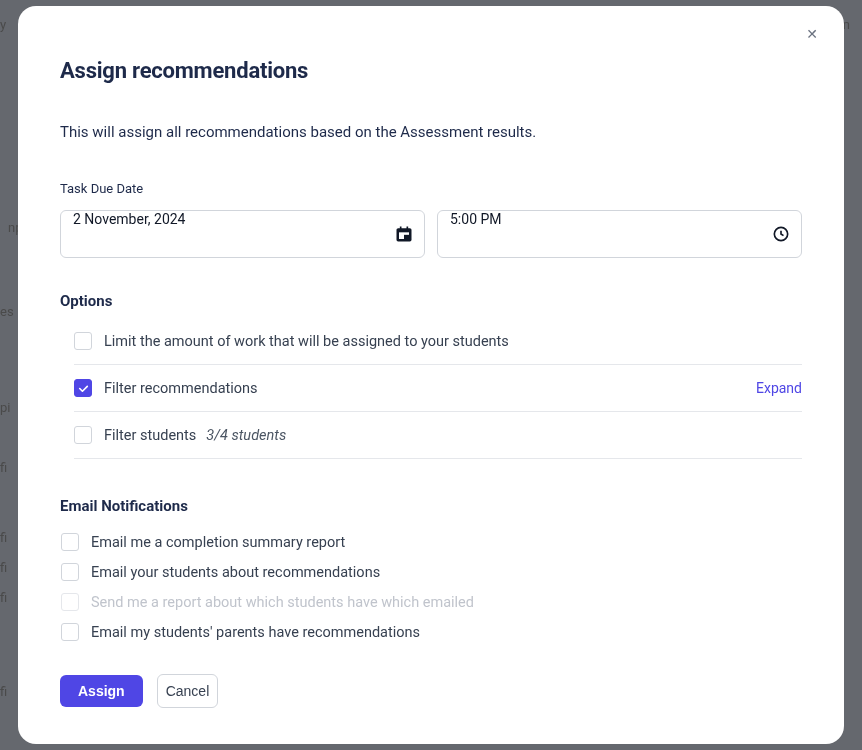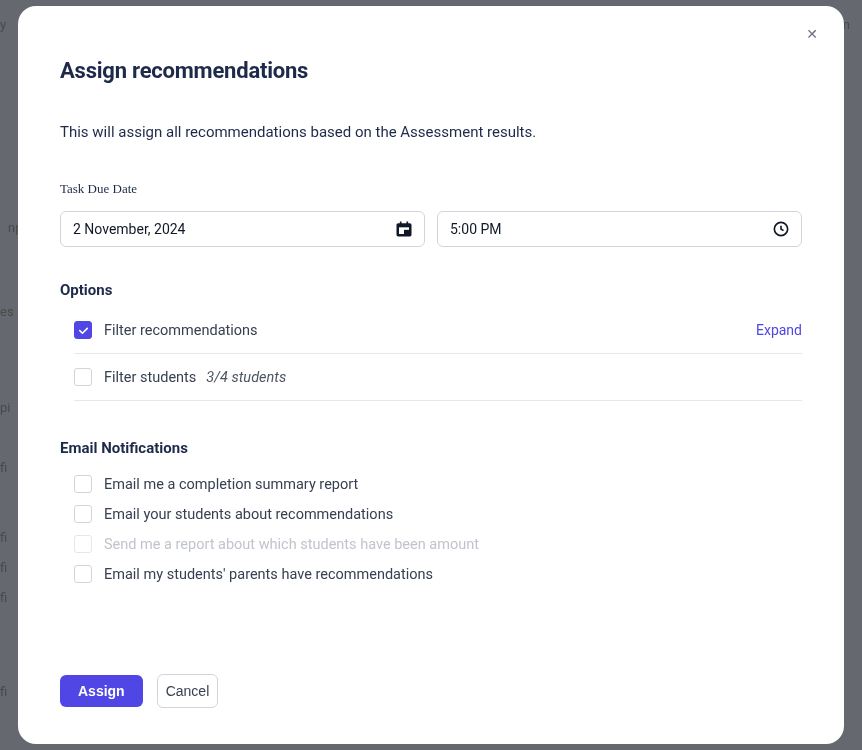--- a/index.html
+++ b/index.html
@@ -59,33 +59,32 @@
   }
   .modal-desc {
     margin-top: 40px;
     font-size: 15px;
     color: var(--text-dark);
   }
   .field-label {
     margin-top: 40px;
     font-size: 13px;
     color: var(--text-dark);
-    font-family: Liberation Serif, serif;
   }
   .date-row {
     display:flex; gap:12px; margin-top:14px;
   }
   .field {
     position:relative;
     flex:1;
-    height:36px;
+    height:48px;
     border:1px solid var(--border);
     border-radius:6px;
-    display:flex; align-items:center;
-    padding:8px 12px;
+    display:flex; 
+    padding:0 12px;
     font-size:14px;
     color:#111827;
     background:#fff;
     cursor:pointer;
   }
   .field .icon {
     position:absolute; right:10px; top:50%; transform:translateY(-50%);
     width:20px; height:20px; color:#111827;
   }
   .section-heading {
@@ -96,21 +95,21 @@
   }
   .option-row {
     display:flex; align-items:center;
     padding: 14px 0;
     border-bottom: 1px solid var(--border-light);
     margin-left: 14px;
   }
   .notif-row {
     display:flex; align-items:center;
     padding: 6px 0;
-    margin-left: 14px;
+    margin-left: 1px;
   }
   .checkbox {
     width:18px; height:18px; flex:none;
     border:1px solid var(--border);
     border-radius:3px;
     margin-right:12px;
     display:flex; align-items:center; justify-content:center;
     background:#fff;
     cursor:pointer;
   }
@@ -215,20 +214,24 @@
           <circle cx="12" cy="12" r="8"></circle>
             <path d="M12 8v4l3 2"></path>
         </svg>
       </span>
     </div>
   </div>
 
   <div class="section-heading">Options</div>
 
   <div class="options-block">
+    <div class="option-row">
+      <span class="checkbox"></span>
+      <span class="opt-label">Limit the amount of work that will be assigned to your students</span>
+    </div>
 
     <div class="option-row">
       <span class="checkbox checked">
         <svg viewBox="0 0 24 24" width="13" height="13" fill="none" stroke="white" stroke-width="3" stroke-linecap="round" stroke-linejoin="round">
           <polyline points="5 12 10 17 19 8"></polyline>
         </svg>
       </span>
       <span class="opt-label">Filter recommendations</span>
       <span class="expand-link">Expand</span>
     </div>
@@ -246,21 +249,21 @@
     <div class="notif-row">
       <span class="checkbox"></span>
       <span class="opt-label">Email me a completion summary report</span>
     </div>
     <div class="notif-row">
       <span class="checkbox"></span>
       <span class="opt-label">Email your students about recommendations</span>
     </div>
     <div class="notif-row">
       <span class="checkbox disabled"></span>
-      <span class="opt-label disabled">Send me a report about which students have been amount</span>
+      <span class="opt-label disabled">Send me a report about which students have which emailed</span>
     </div>
     <div class="notif-row">
       <span class="checkbox"></span>
       <span class="opt-label">Email my students' parents have recommendations</span>
     </div>
   </div>
 
   <div class="footer">
     <button class="btn-primary">Assign</button>
     <button class="btn-secondary">Cancel</button>

